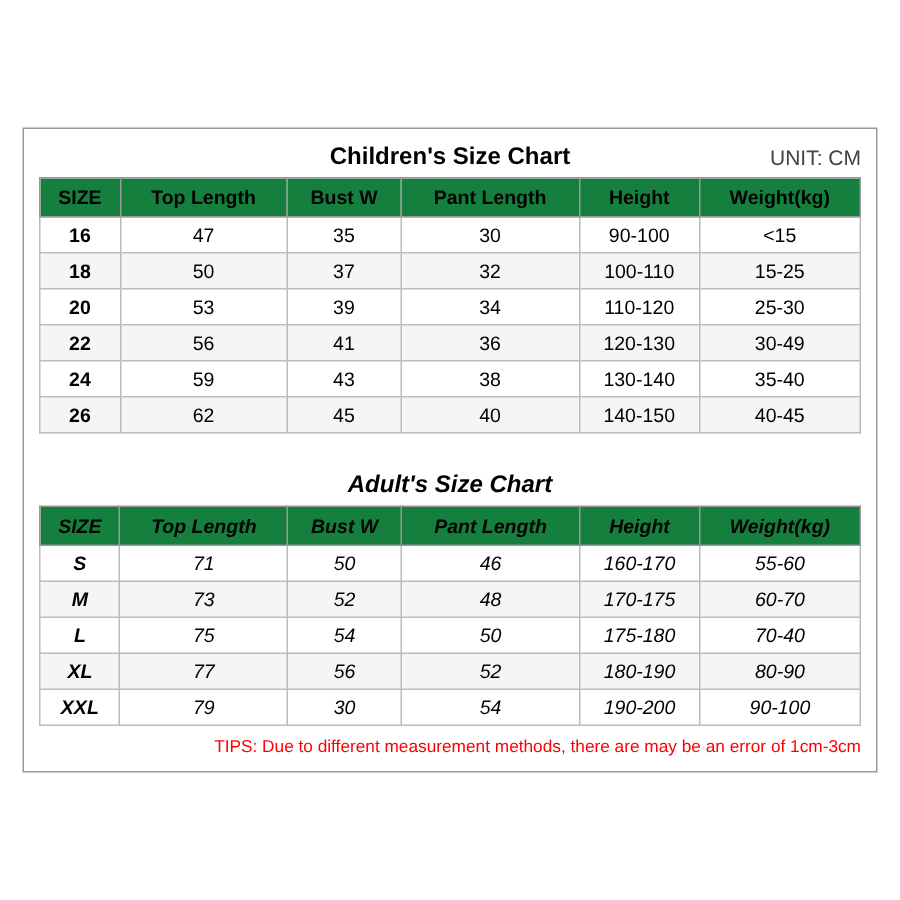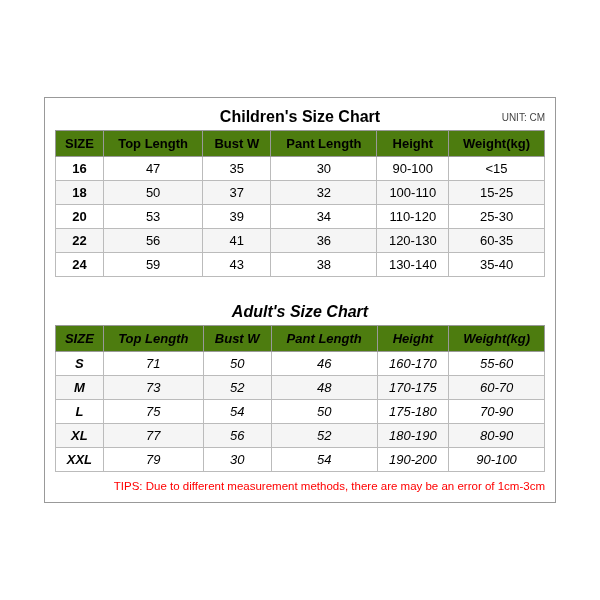--- a/index.html
+++ b/index.html
@@ -7,50 +7,50 @@
       background: #fff;
       font-family: Arial, sans-serif;
       font-size: 13px;
       display: flex;
       justify-content: center;
       align-items: center;
       width: 600px;
       min-height: 600px;
     }
     .chart-wrapper {
-      width: 512px;
+      width: 570px;
       border: 1.5px solid #999;
       padding: 10px 10px 10px 10px;
       background: #fff;
     }
     .section-title-row {
       display: flex;
       align-items: center;
       justify-content: center;
       position: relative;
       margin-bottom: 4px;
     }
     .section-title {
       font-size: 16px;
       font-weight: bold;
       text-align: center;
     }
     .unit-label {
       position: absolute;
       right: 0;
-      font-size: 10px;
+      font-size: 14px;
       color: #444;
     }
     table {
       width: 100%;
       border-collapse: collapse;
       margin-bottom: 2px;
     }
     th {
-      background-color: #4d7c0f;
+      background-color: #15803d;
       border: 1px solid #999;
       padding: 5px 4px;
       text-align: center;
       font-weight: bold;
       font-size: 13px;
     }
     td {
       border: 1px solid #bbb;
       padding: 4px 4px;
       text-align: center;
@@ -120,30 +120,38 @@
           <td>34</td>
           <td>110-120</td>
           <td>25-30</td>
         </tr>
         <tr>
           <td>22</td>
           <td>56</td>
           <td>41</td>
           <td>36</td>
           <td>120-130</td>
-          <td>60-35</td>
+          <td>30-49</td>
         </tr>
         <tr>
           <td>24</td>
           <td>59</td>
           <td>43</td>
           <td>38</td>
           <td>130-140</td>
           <td>35-40</td>
         </tr>
+        <tr>
+          <td>26</td>
+          <td>62</td>
+          <td>45</td>
+          <td>40</td>
+          <td>140-150</td>
+          <td>40-45</td>
+        </tr>
       </tbody>
   </table>
 
   <div class="adults-section">
     <div class="section-title-row">
       <span class="section-title">Adult's Size Chart</span>
     </div>
     <table>
       <thead>
         <tr>
@@ -171,21 +179,21 @@
             <td>48</td>
             <td>170-175</td>
             <td>60-70</td>
           </tr>
           <tr>
             <td>L</td>
             <td>75</td>
             <td>54</td>
             <td>50</td>
             <td>175-180</td>
-            <td>70-90</td>
+            <td>70-40</td>
           </tr>
           <tr>
             <td>XL</td>
             <td>77</td>
             <td>56</td>
             <td>52</td>
             <td>180-190</td>
             <td>80-90</td>
           </tr>
           <tr>

